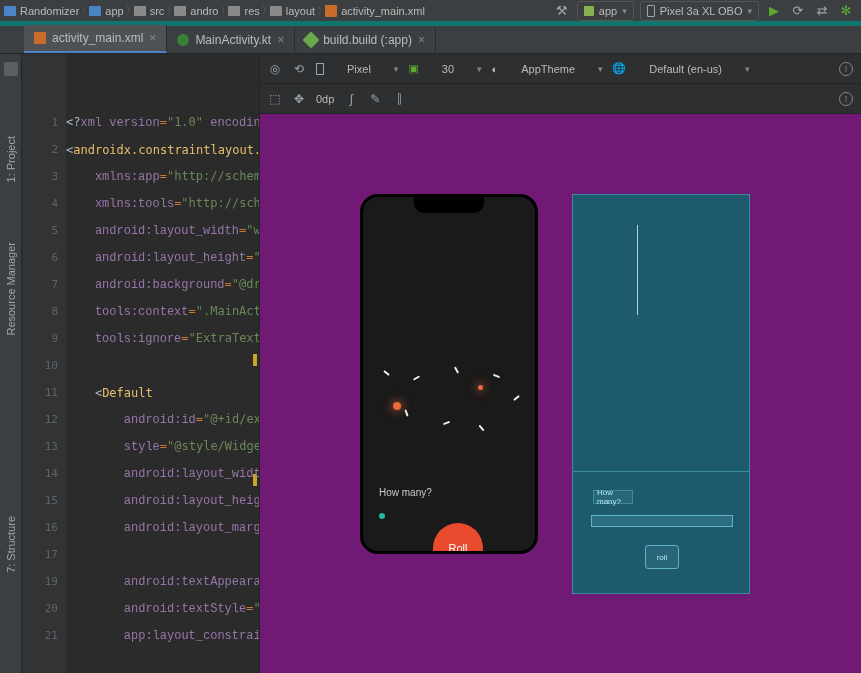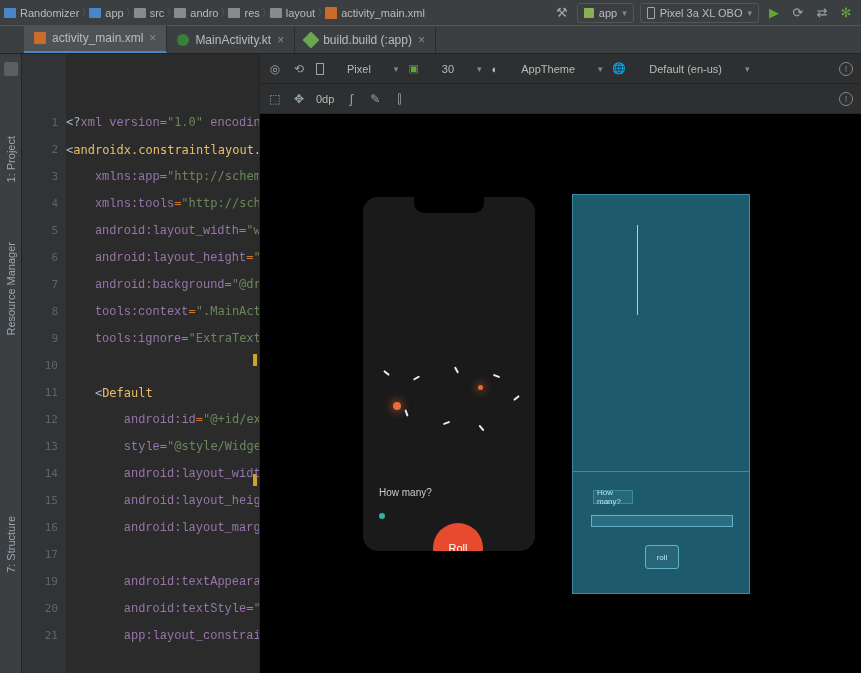--- a/index.html
+++ b/index.html
@@ -10,21 +10,21 @@
     font-size: 12px;
     color: #a9b7c6;
     overflow: hidden;
   }
 
   
   .topbar {
     height: 26px;
     display: flex; align-items: center;
     background: #3c3f41;
-    border-bottom: 1px solid #0f766e;
+    border-bottom: 5px solid #0f766e;
     padding-left: 4px;
     gap: 2px;
   }
   .crumbs { display: flex; align-items: center; flex: 1; gap: 2px; }
   .crumb { display: flex; align-items: center; gap: 4px; color: #bbbbbb; font-size: 11px; }
   .crumb .folder-icon { width: 12px; height: 10px; background: #8a8a8a; border-radius: 1px; display:inline-block; }
   .crumb .folder-icon.mod { background: #4a86c7; }
   .crumb .xml-icon { width: 12px; height: 12px; background: #c86b2b; border-radius: 1px; display:inline-block; }
   .crumb-sep { width: 6px; height: 10px; color: #6e6e6e; font-size: 10px; display:flex;align-items:center; }
 
@@ -119,21 +119,21 @@
   }
   .design-toolbar2 {
     height:30px; display:flex; align-items:center; gap:10px;
     padding:0 8px; border-bottom:1px solid #242424;
   }
   .pill { display:flex; align-items:center; gap:23px; font-size:11px; color:#bbbbbb; cursor:pointer; }
   .pill .caret { font-size:9px; color:#888; }
   .sm-icon { width:14px;height:14px;display:flex;align-items:center;justify-content:center;color:#9aa7b0;font-size:12px;cursor:pointer; }
 
   .preview-canvas {
-    flex:1; position:relative; background:#000000; overflow:hidden;
+    flex:1; position:relative; background:#701a75; overflow:hidden;
   }
 
   
   .device {
     position:absolute; left:100px; top:80px;
     width:178px; height:360px;
     background:#1a1a1a;
     border:3px solid #000;
     border-radius:18px;
     overflow:hidden;

